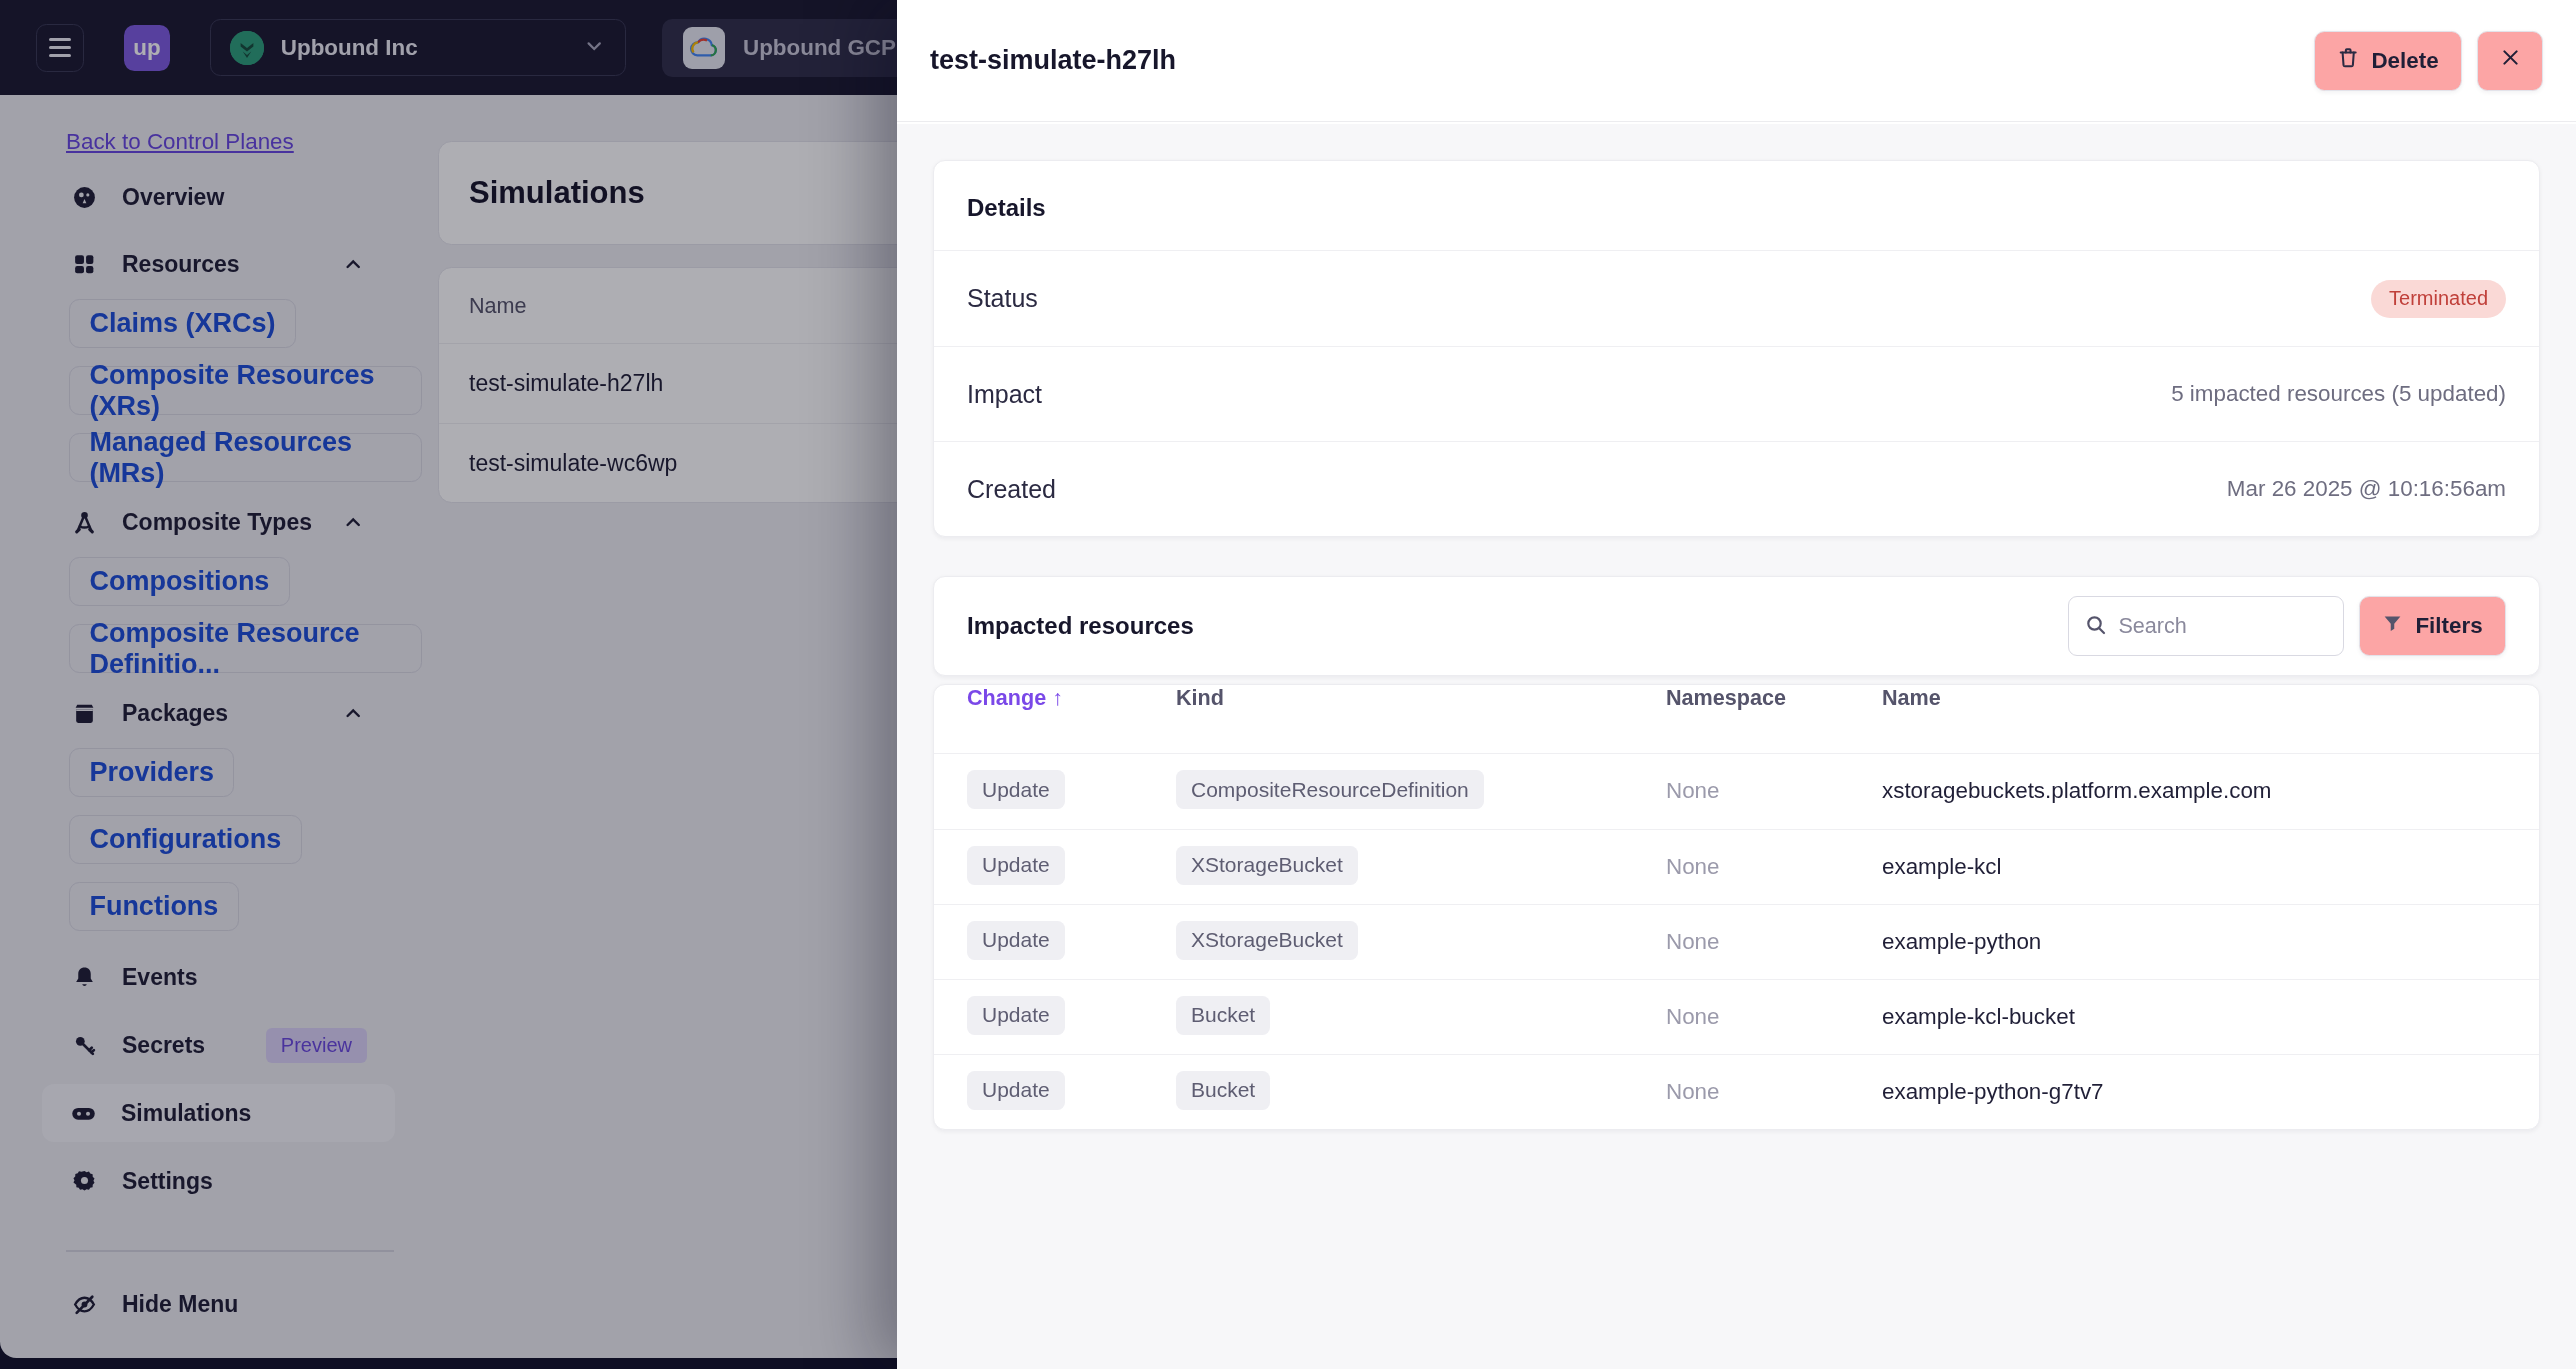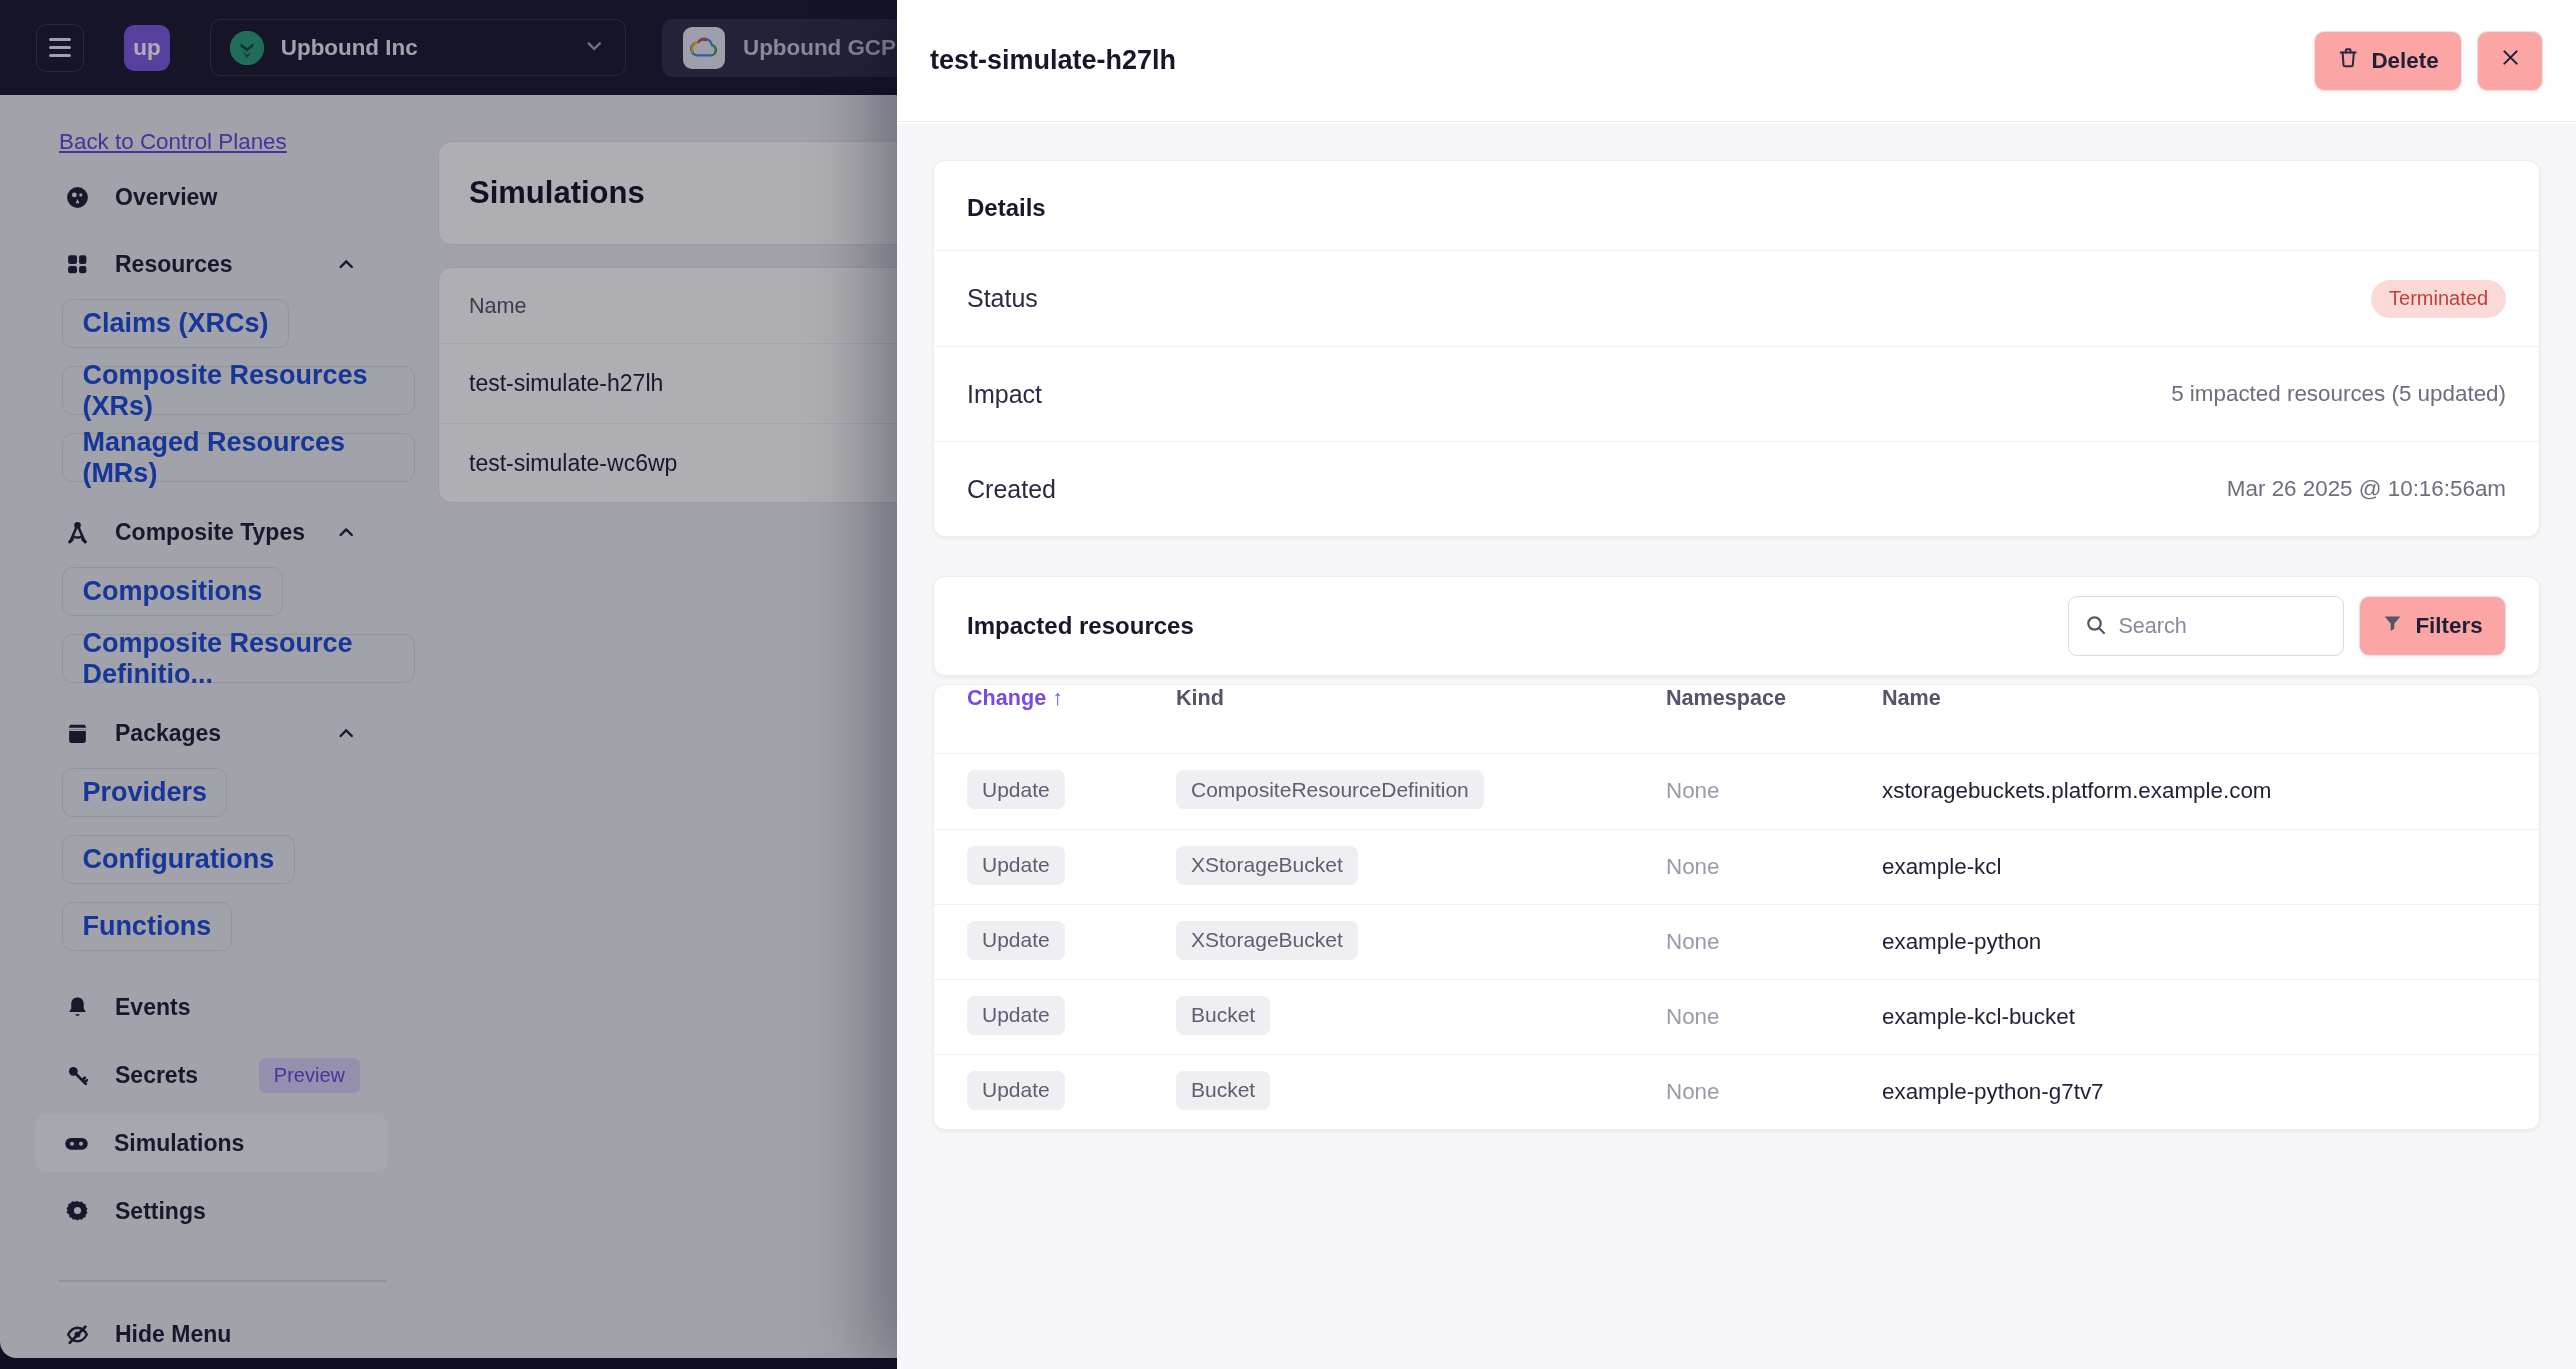--- a/index.html
+++ b/index.html
@@ -26,30 +26,30 @@
   .gcp-tab { margin-left:36px; height:58px; width:462px; border-radius:10.4px; background:#312F49;
              display:flex; align-items:center; padding:0 21px; gap:18px; cursor:pointer; }
   .gcp-tile { width:42px; height:42px; border-radius:9px; background:#E7E9F2; display:flex; align-items:center; justify-content:center; }
   .gcp-label { color:#C9C8D8; font-size:22.4px; font-weight:600; white-space:nowrap; }
 
   
   .panel { position:absolute; left:0; top:95px; right:0; bottom:12px; background:#EDEDF2;
            border-radius:0 0 16.4px 16.4px; overflow:hidden; }
 
   
-  .sidebar { position:absolute; left:8px; top:0; width:407px; bottom:0; }
+  .sidebar { position:absolute; left:15px; top:0; width:407px; bottom:0; }
   .back-link { display:inline-block; margin:34px 0 9px 51px; color:#6847E0; font-size:22.4px; text-decoration:underline; cursor:pointer; }
   .nav-row { height:66px; display:flex; align-items:center; padding:0 55px 0 56px; cursor:pointer; }
   .nav-row.section { height:69px; justify-content:space-between; }
   .nav-left { display:flex; align-items:center; }
   .nav-icon { width:27px; height:27px; flex:0 0 auto; display:flex; align-items:center; justify-content:center; }
   .nav-label { margin-left:24px; font-size:23px; font-weight:bold; color:#201F37; }
   .chip { display:inline-flex; align-items:center; margin:0 0 18px 54px; height:49px; padding:0 19.4px;
           border:1.5px solid #D8D8E2; border-radius:10.4px; font-size:27px; font-weight:bold; color:#1d4ed8; cursor:pointer; }
-  .chip.last { margin-bottom:16px; }
+  .chip.last { margin-bottom:6px; }
   .selected-pill { margin:4.5px 27px 6px 27px; height:58px; border-radius:12px; background:#F5F5F9;
                    display:flex; align-items:center; padding:0 28px; cursor:pointer; }
   .preview-badge { margin-left:auto; background:#DCD3F8; color:#6A48DE; font-size:20px; padding:6px 15px; border-radius:6px; }
   .side-divider { height:1.5px; background:#D4D4DE; margin:36px 28px 0 51px; }
   .hide-row { margin-top:30px; height:45px; display:flex; align-items:center; padding-left:56px; cursor:pointer; }
 
   
   .main { position:absolute; left:407px; top:0; right:0; bottom:0; padding:46px 0 0 31px; }
   .page-card { width:1267px; height:104px; background:#fff; border:1.5px solid #E3E3EA; border-radius:13.4px;
                display:flex; align-items:center; padding:0 30px; }

